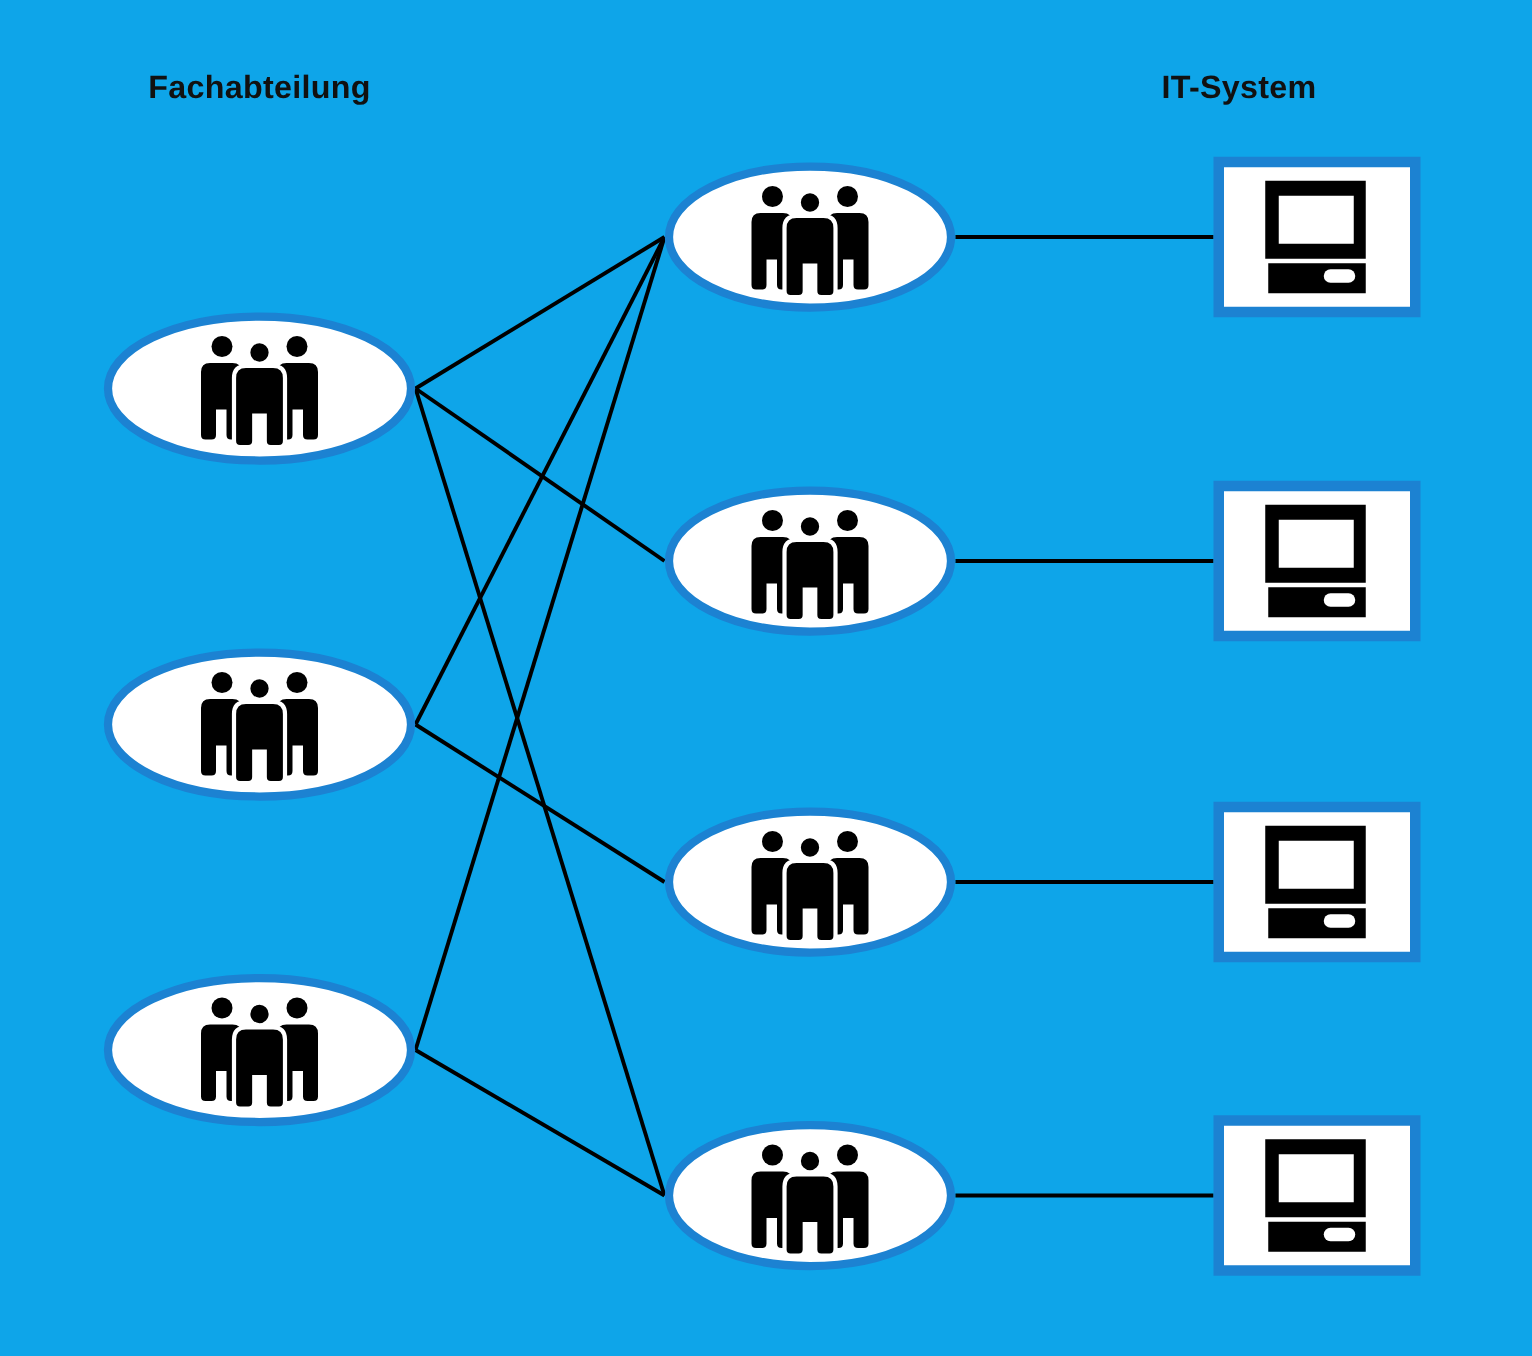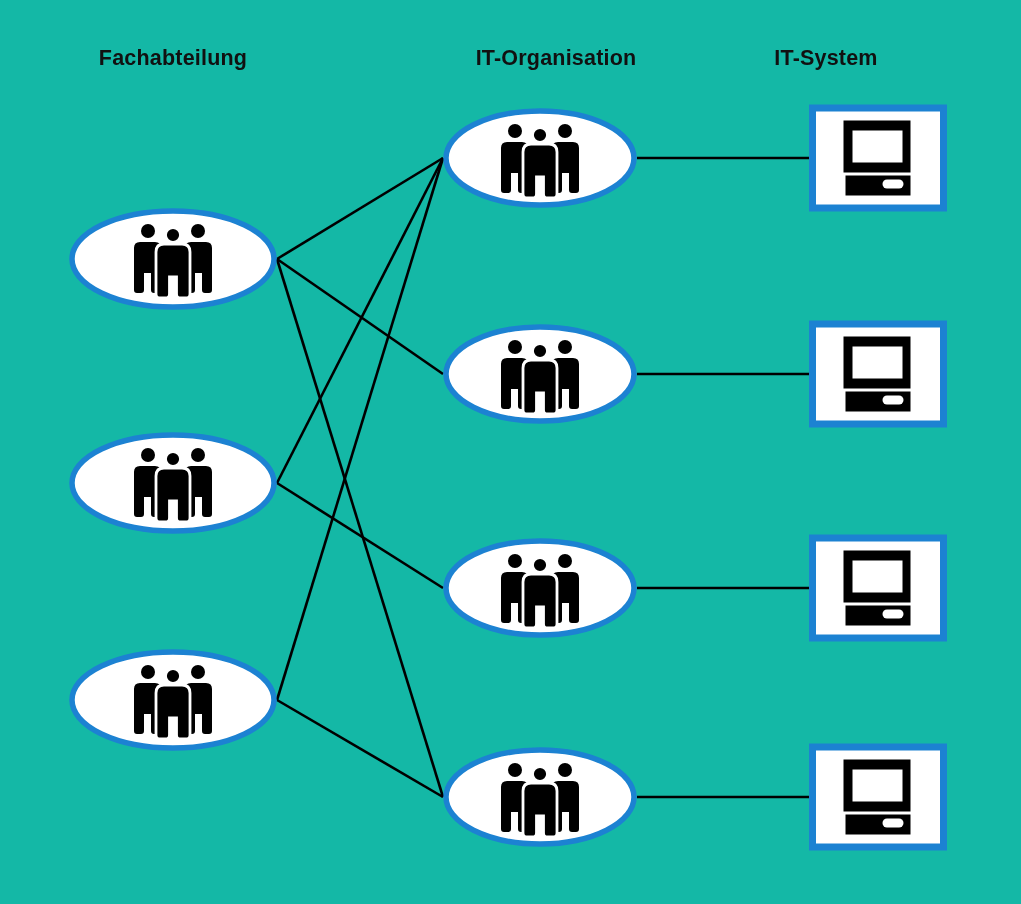--- a/index.html
+++ b/index.html
@@ -5,21 +5,21 @@
   html, body {
     margin: 0;
     padding: 0;
     background: #ffffff;
     font-family: "Liberation Sans", "DejaVu Sans", sans-serif;
   }
   .canvas {
     position: relative;
     width: 1021px;
     height: 904px;
-    background: #14b8a6;
+    background: #0ea5e9;
     overflow: hidden;
     text-decoration: underline;
   }
   .col-header {
     position: absolute;
     top: 46px;
     transform: translateX(-50%);
     font-size: 21.5px;
     font-weight: 700;
     color: #111111;
@@ -32,21 +32,20 @@
     top: 0;
   }
 </style>
 </head>
 <body>
 
 <div class="canvas">
 
   <div class="col-header" style="left:173px">Fachabteilung</div>
 
-  <div class="col-header" style="left:556px">IT-Organisation</div>
 
   <div class="col-header" style="left:826px">IT-System</div>
 
   <svg id="diagram-svg" width="1021" height="904" viewBox="0 0 1021 904">
     <defs>
 
       <g id="people-icon-def" fill="#000000">
         <circle cx="-25" cy="-29" r="7"></circle>
         <path transform="translate(-25.5,0)" stroke="#ffffff" stroke-width="2" d="M -14.5,-12 Q -14.5,-19 -7.5,-19 L 7.5,-19 Q 14.5,-19 14.5,-12 L 14.5,30 Q 14.5,34 10.5,34 L 6.5,34 Q 2.5,34 2.5,30 L 2.5,14 L -2.5,14 L -2.5,30 Q -2.5,34 -6.5,34 L -10.5,34 Q -14.5,34 -14.5,30 Z"></path>
         <circle cx="25" cy="-29" r="7"></circle>

